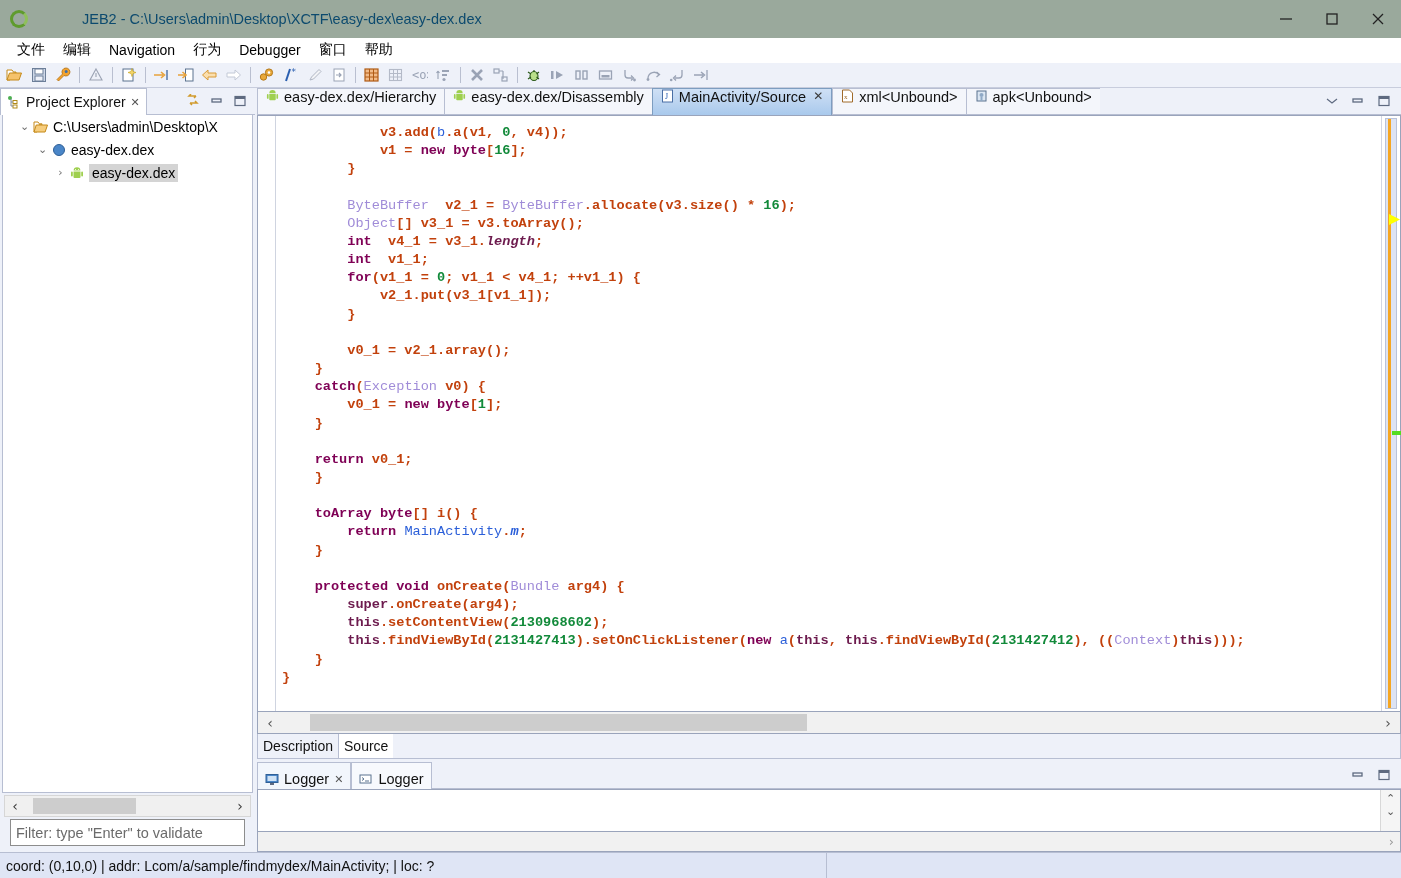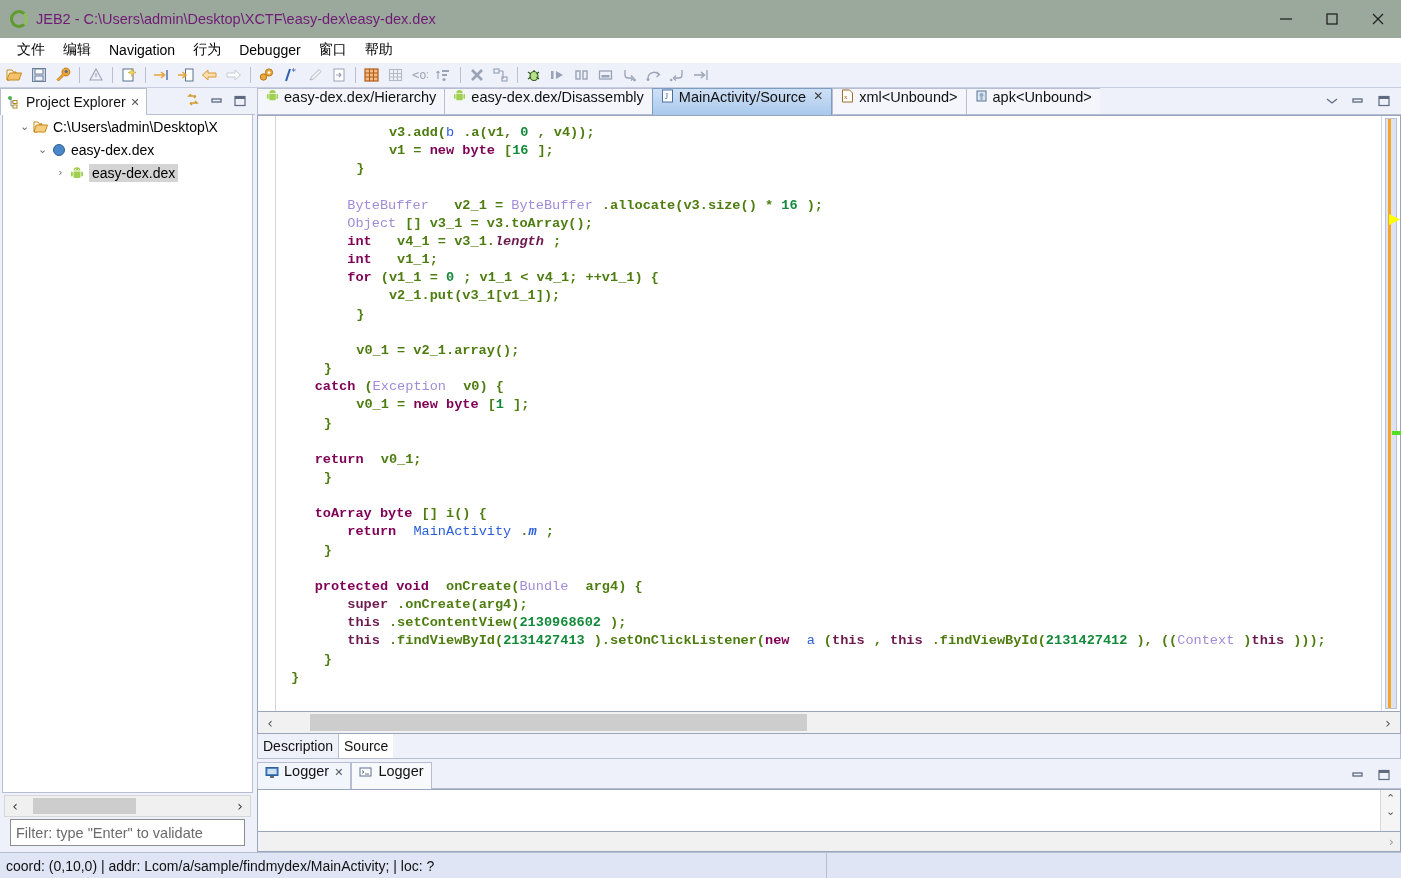--- a/index.html
+++ b/index.html
@@ -31,22 +31,23 @@
     position: relative;
   }
   .title-icon .ring {
     position: absolute; inset: 0;
     border: 3px solid #5f9b2d;
     border-radius: 50%;
     border-right-color: #8fc05a;
   }
   .title-text {
     font-size: 14.5px;
-    color: #701a75;
+    color: #0c4a6e;
     white-space: nowrap;
+    margin-left: 46px;
   }
   .winbtns {
     position: absolute; right: 0; top: 0;
     height: 38px; display: flex;
   }
   .winbtn {
     width: 46px; height: 38px;
     display: flex; align-items: center; justify-content: center;
     color: #222;
   }
@@ -228,21 +229,21 @@
     color: #000;
     white-space: pre;
     font-weight: bold;
   }
   
   .kw  { color: #7f0055; font-weight: bold; }
   .typ { color: #a08cd8; font-weight: normal; }
   .typ2{ color: #2b5fd9; font-weight: normal; }
   .num { color: #128a3a; font-weight: bold; }
   .id  { color: #6d1b4e; font-weight: bold; }
-  .pl  { color: #4d7c0f; font-weight: bold; margin-left: 9px; }
+  .pl  { color: #c2410c; font-weight: bold; }
   .fld { color: #6d1b4e; font-style: italic; font-weight: bold; }
   .fld2{ color: #2b5fd9; font-style: italic; font-weight: bold; }
 
   
   .vscroll {
     width: 19px; flex: 0 0 19px;
     background: #ffffff;
     border-left: 1px solid #d2d6e2;
     position: relative;
   }
@@ -293,21 +294,21 @@
     height: 90px; flex: 0 0 90px;
     display: flex; flex-direction: column;
     margin-top: 3px;
   }
   .logrow {
     height: 27px; flex: 0 0 27px;
     display: flex; align-items: stretch;
     background: #eef1f9;
   }
   .logtab {
-    display: flex; align-items: flex-end; gap: 5px;
+    display: flex; align-items: center; gap: 5px;
     padding: 16px 7px;
     font-size: 14.5px; color: #111;
     background: #f7f9fd;
     border: 1px solid #b7bed2; border-bottom: none;
   }
   .logtab.active { background: #f2f6fc; }
   .logrow-filler {
     flex: 1 1 auto; border-bottom: 1px solid #b7bed2;
     display: flex; align-items: center; justify-content: flex-end;
     gap: 12px; padding-right: 10px;

